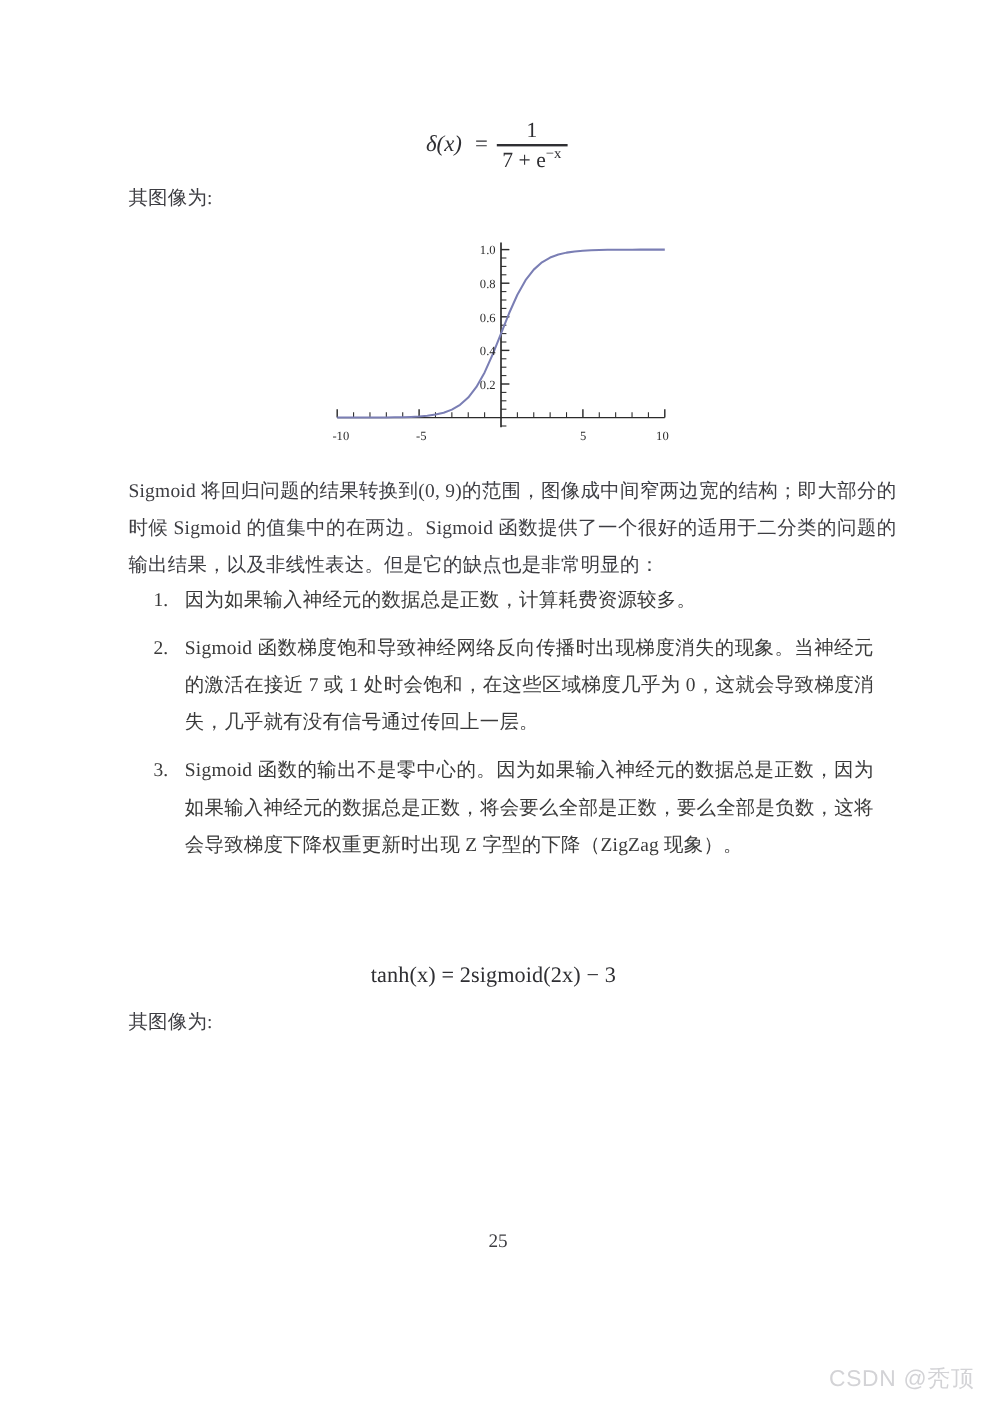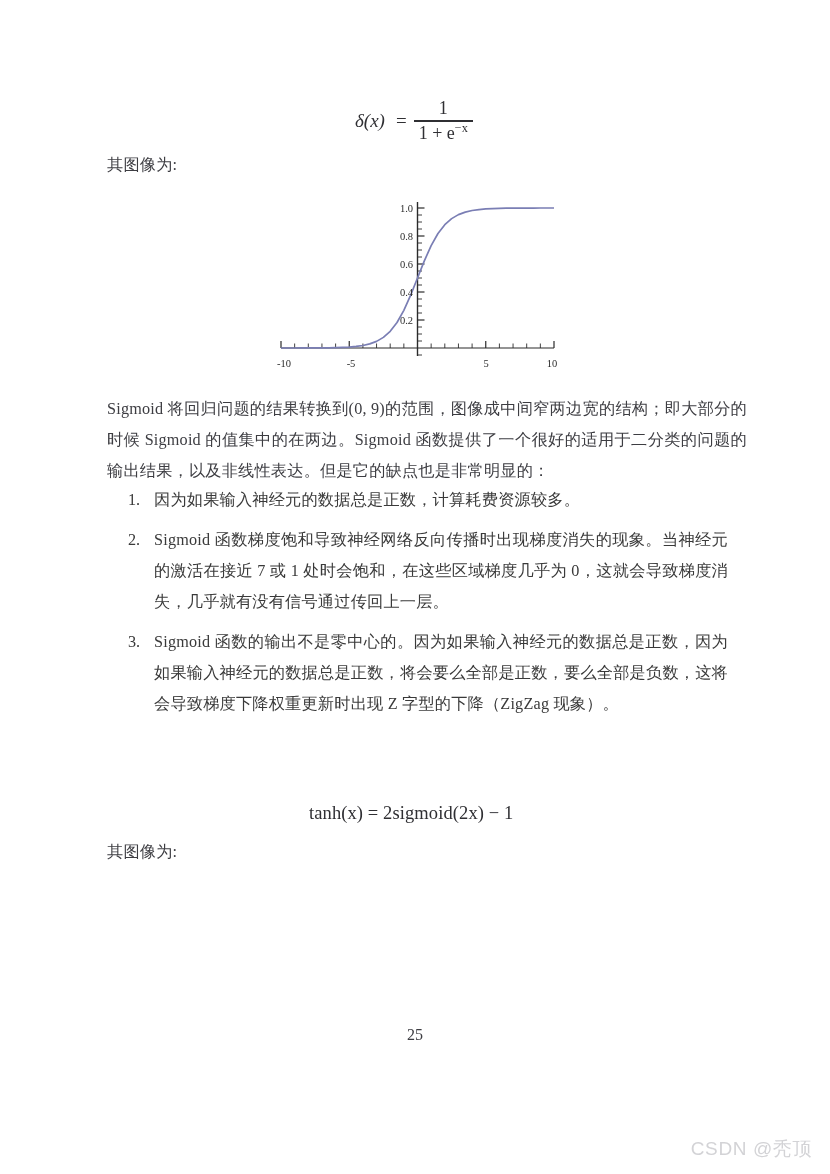--- a/index.html
+++ b/index.html
@@ -137,21 +137,21 @@
 
 <div class="page">
 
   <div class="formula" style="left:355px; top:98px;">
     <span class="frac-eq">
       <span class="lhs">δ(x)</span>
       <span class="eq">=</span>
       <span class="frac">
         <span class="num">1</span>
         <span class="bar"></span>
-        <span class="den"><span class="den-base">1 + e</span><sup class="exp">−x</sup></span>
+        <span class="den"><span class="den-base">7 + e</span><sup class="exp">−x</sup></span>
       </span>
     </span>
   </div>
 
   <div class="block body-text" style="left:95px; top:150px; width:300px;">其图像为:</div>
 
   <div class="chart-wrap">
     <svg viewBox="0 0 285 185" preserveAspectRatio="none">
 
       <line x1="6" y1="158" x2="279" y2="158" stroke="#2b2b2b" stroke-width="1.2"></line>
@@ -241,21 +241,21 @@
       <span class="li-marker">2.</span>
       <span class="li-text">Sigmoid 函数梯度饱和导致神经网络反向传播时出现梯度消失的现象。当神经元的激活在接近 7 或 1 处时会饱和，在这些区域梯度几乎为 0，这就会导致梯度消失，几乎就有没有信号通过传回上一层。</span>
     </li>
     <li class="li">
       <span class="li-marker">3.</span>
       <span class="li-text">Sigmoid 函数的输出不是零中心的。因为如果输入神经元的数据总是正数，因为如果输入神经元的数据总是正数，将会要么全部是正数，要么全部是负数，这将会导致梯度下降权重更新时出现 Z 字型的下降（ZigZag 现象）。</span>
     </li>
   </ol>
 
 
-  <div class="formula tanh-eq" style="left:309px; top:803px;">tanh(x) = 2sigmoid(2x) − 1</div>
+  <div class="formula tanh-eq" style="left:309px; top:803px;">tanh(x) = 2sigmoid(2x) − 3</div>
 
   <div class="block body-text" style="left:95px; top:837px; width:300px;">其图像为:</div>
 
   <div class="page-number">25</div>
 
   <div class="watermark">CSDN @秃顶</div>
 
 </div>
 
 </body></html>

